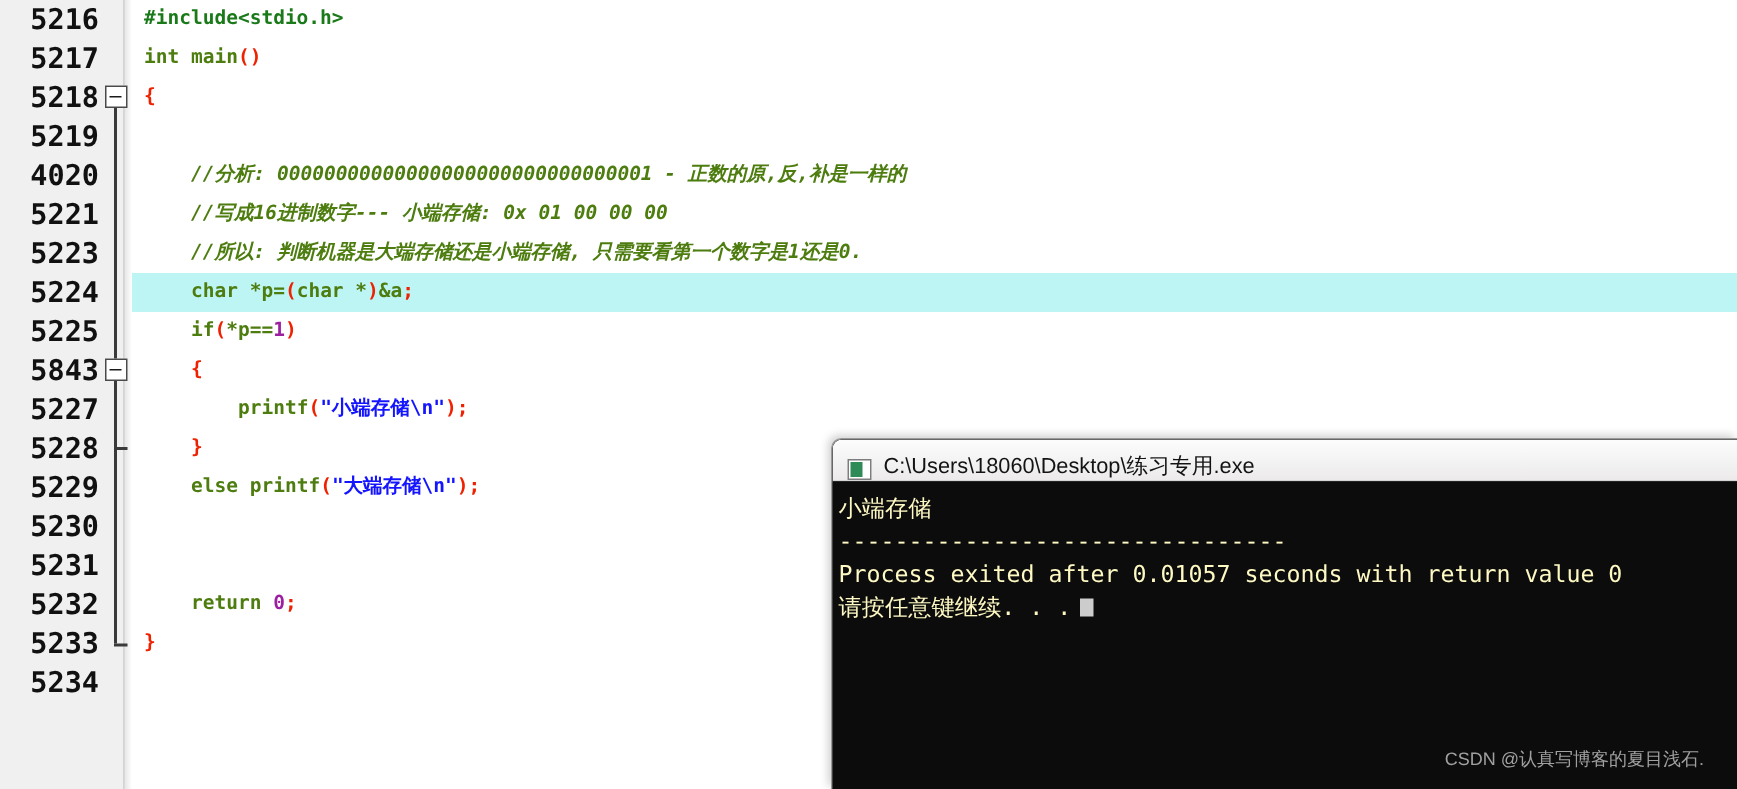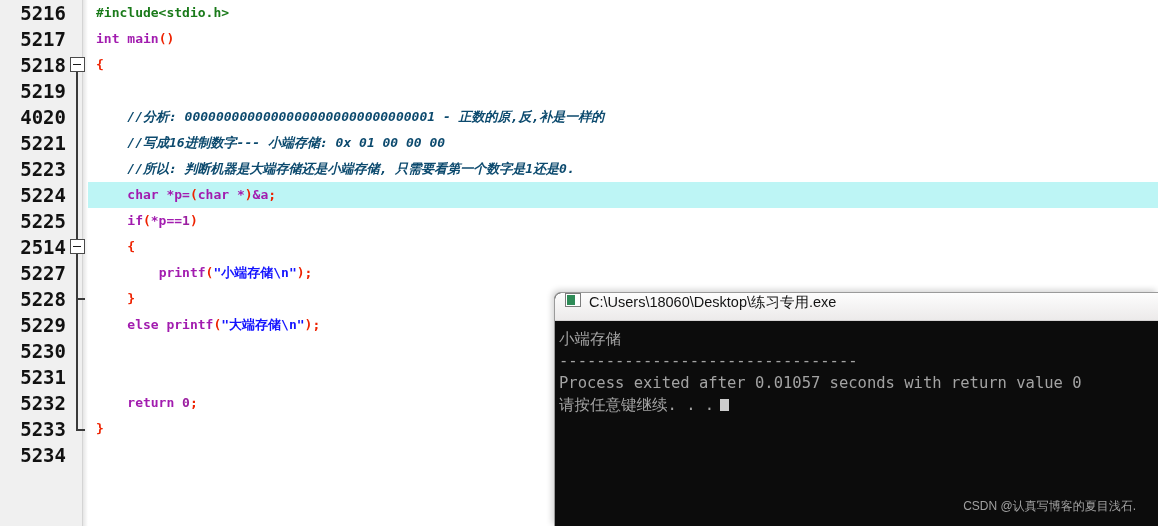--- a/index.html
+++ b/index.html
@@ -113,27 +113,27 @@
   }
   .fold .box::before {
     content: "";
     position: absolute;
     left: 2px; top: 5.5px;
     width: 8px; height: 1.6px;
     background: #1a1a1a;
   }
 
   
-  .k   { color: #a21caf; font-weight: bold; }          
+  .k   { color: #4d7c0f; font-weight: bold; }          
   .pre { color: #1a7a1a; font-weight: bold; }          
   .pun { color: #ee2200; font-weight: bold; }          
   .num { color: #9b1fa0; font-weight: bold; }          
   .str { color: #1414ff; font-weight: bold; }          
   .cmt {
-    color: #0c4a6e;
+    color: #4d7c0f;
     font-style: italic;
     font-weight: bold;
   }
 
   
   #console-window {
     position: absolute;
     left: 554px;
     top: 292px;
     width: 604px;
@@ -146,21 +146,21 @@
     background: #0c0c0c;
     box-shadow: -2px -2px 6px rgba(0,0,0,0.18);
     overflow: hidden;
   }
   #console-titlebar {
     height: 28px;
     background: linear-gradient(to bottom, #fdfdfd, #eceaea);
     border-top-left-radius: 6px;
     border-bottom: 1px solid #d6d4d4;
     display: flex;
-    align-items: flex-start;
+    align-items: flex-end;
     padding-left: 10px;
     box-sizing: border-box;
   }
   .console-icon {
     width: 16px; height: 14px;
     border: 1px solid #7d7d7d;
     background: #ffffff;
     position: relative;
     flex: 0 0 auto;
     margin-right: 8px;
@@ -184,21 +184,21 @@
     height: 206px;
     background: #0c0c0c;
     padding: 7px 0 0 4px;
     box-sizing: border-box;
     position: relative;
   }
   .cline {
     font-family: "DejaVu Sans Mono", monospace;
     font-size: 15.5px;
     line-height: 22px;
-    color: #a3a3a3;
+    color: #fef9c3;
     white-space: pre;
   }
   .cline.blank { color: transparent; }
   .cursor-block {
     display: inline-block;
     width: 9px;
     height: 12px;
     background: #cccccc;
     vertical-align: -1px;
     margin-left: 6px;
@@ -270,21 +270,21 @@
       <span class="code">    <span class="k">char</span> <span class="k">*p=</span><span class="pun">(</span><span class="k">char</span> <span class="k">*</span><span class="pun">)</span><span class="k">&amp;a</span><span class="pun">;</span></span>
     </div>
 
     <div class="line">
       <span class="lno">5225</span>
       <span class="fold"><span class="vline"></span></span>
       <span class="code">    <span class="k">if</span><span class="pun">(</span><span class="k">*p==</span><span class="num">1</span><span class="pun">)</span></span>
     </div>
 
     <div class="line">
-      <span class="lno">2514</span>
+      <span class="lno">5843</span>
       <span class="fold"><span class="vline"></span><span class="box"></span></span>
       <span class="code">    <span class="pun">{</span></span>
     </div>
 
     <div class="line">
       <span class="lno">5227</span>
       <span class="fold"><span class="vline"></span></span>
       <span class="code">        <span class="k">printf</span><span class="pun">(</span><span class="str">"小端存储\n"</span><span class="pun">)</span><span class="pun">;</span></span>
     </div>
 

